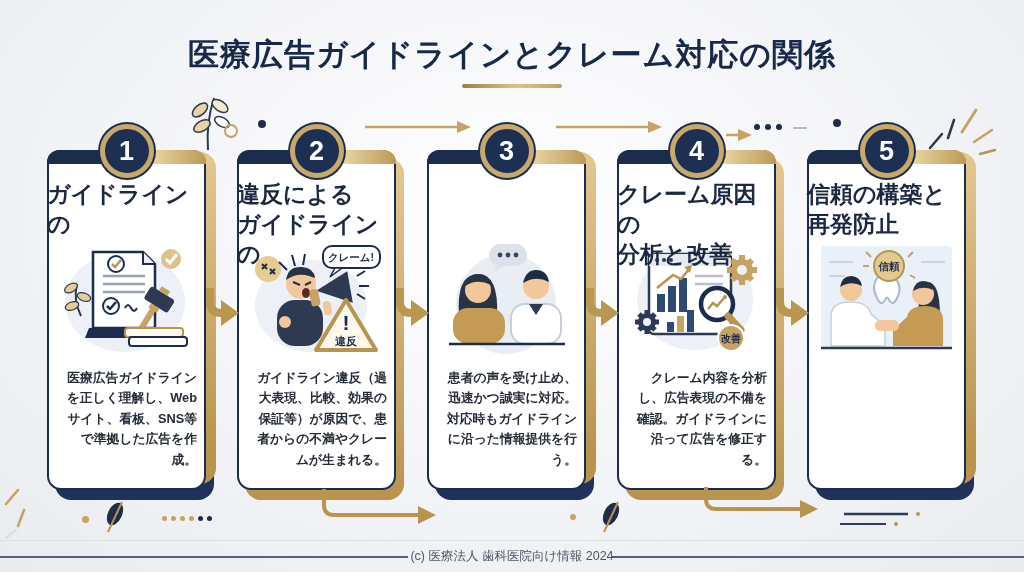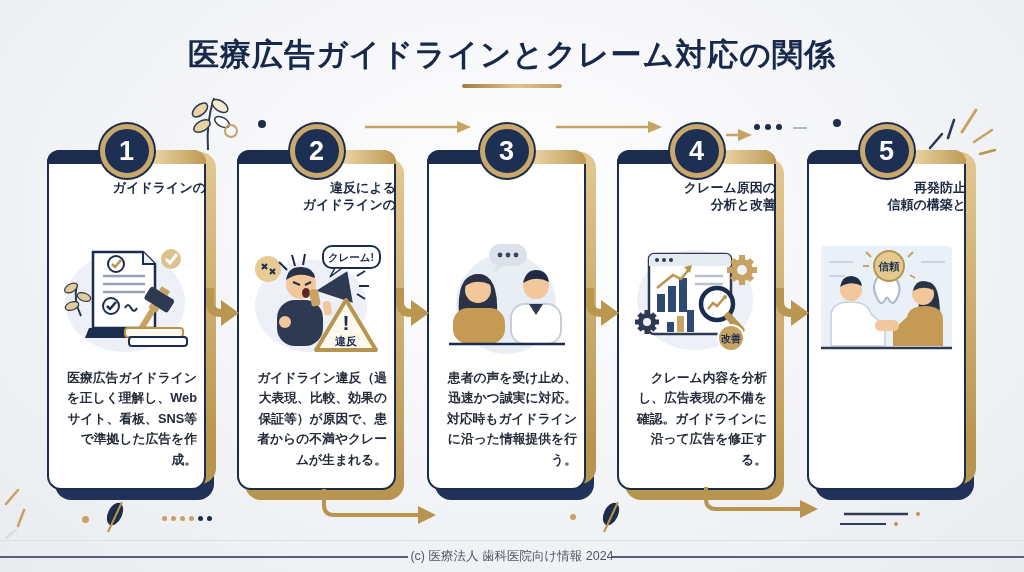--- a/index.html
+++ b/index.html
@@ -28,22 +28,22 @@
     border-radius:12px 0 4px 0; z-index:2; }
   .topbar-right { position:absolute; top:0; right:0; width:58px; height:14px;
     background:linear-gradient(90deg,#ecd9aa,#bd9a55); border-radius:0 12px 0 4px; z-index:2; }
   .badge {
     position:absolute; top:-26px; left:50%; transform:translateX(-50%);
     width:44px; height:44px; border-radius:50%;
     background:#1d3054; border:5px solid #c9a86b; box-shadow:0 0 0 2px #1c2c4d;
     color:#ffffff; font-size:27px; font-weight:bold;
     display:flex; align-items:center; justify-content:center; z-index:3;
   }
-  .card-title { position:absolute; top:30px; left:0; width:100%; text-align:right;
-    font-size:13px; line-height:1.3; font-weight:bold; color:#1c2840; z-index:2; }
+  .card-title { position:absolute; top:30px; left:0; width:100%; text-align:left;
+    font-size:23px; line-height:1.3; font-weight:bold; color:#1c2840; z-index:2; }
   .card-illust { position:absolute; top:92px; left:12px; width:135px; height:114px; z-index:1; }
   .card-text { position:absolute; top:218px; left:11px; right:9px;
     font-size:12.8px; font-weight:700; line-height:1.6; color:#262c38; text-align:right; z-index:1; }
   .flow-arrow { position:absolute; top:288px; width:40px; height:54px; }
   .thin-arrow { position:absolute; height:14px; }
   .dot { position:absolute; border-radius:50%; }
   .dash { position:absolute; height:2px; background:#b4bac4; }
   .ring { position:absolute; border-radius:50%; border:2px solid #c6a263; background:transparent; }
   .footer-top-rule { position:absolute; top:540px; left:0; right:0; height:1px; background:#dcdfe4; }
   .footer-line { position:absolute; top:556px; height:2px; background:#55617a; }
@@ -255,22 +255,22 @@
     </div>
 
     <div class="card">
       <div class="shadow-navy"></div>
       <div class="shadow-gold-right"></div>
       <div class="card-body"></div>
       <div class="topbar-left"></div>
       <div class="topbar-right"></div>
       <div class="badge">5</div>
       <div class="card-title">
+        <div>信頼の構築と</div>
         <div>再発防止</div>
-        <div>信頼の構築と</div>
       </div>
       <svg class="card-illust" viewBox="0 0 135 114">
         <rect x="2" y="4" width="131" height="102" rx="4" fill="#eaf0f7"></rect>
         <line x1="10" y1="20" x2="34" y2="20" stroke="#c9d4e2" stroke-width="2"></line>
         <line x1="102" y1="20" x2="126" y2="20" stroke="#c9d4e2" stroke-width="2"></line>
         <line x1="10" y1="34" x2="26" y2="34" stroke="#c9d4e2" stroke-width="2"></line>
         <path d="M58 36 q9 -10 18 0 q8 9 2 20 q-4 9 -8 2 q-2 -5 -4 0 q-4 7 -8 -2 q-6 -11 0 -20 z" fill="#ffffff" stroke="#a9b9cc" stroke-width="2"></path>
         <circle cx="70" cy="24" r="15" fill="#e3c98f" stroke="#b8954e" stroke-width="2"></circle>
         <text x="70" y="28" font-size="10.5" font-weight="bold" fill="#1b2c4e" text-anchor="middle">信頼</text>
         <path d="M47 10 l5 5 M44 24 h6 M94 10 l-5 5 M91 33 l5 3" stroke="#c6a263" stroke-width="2"></path>

